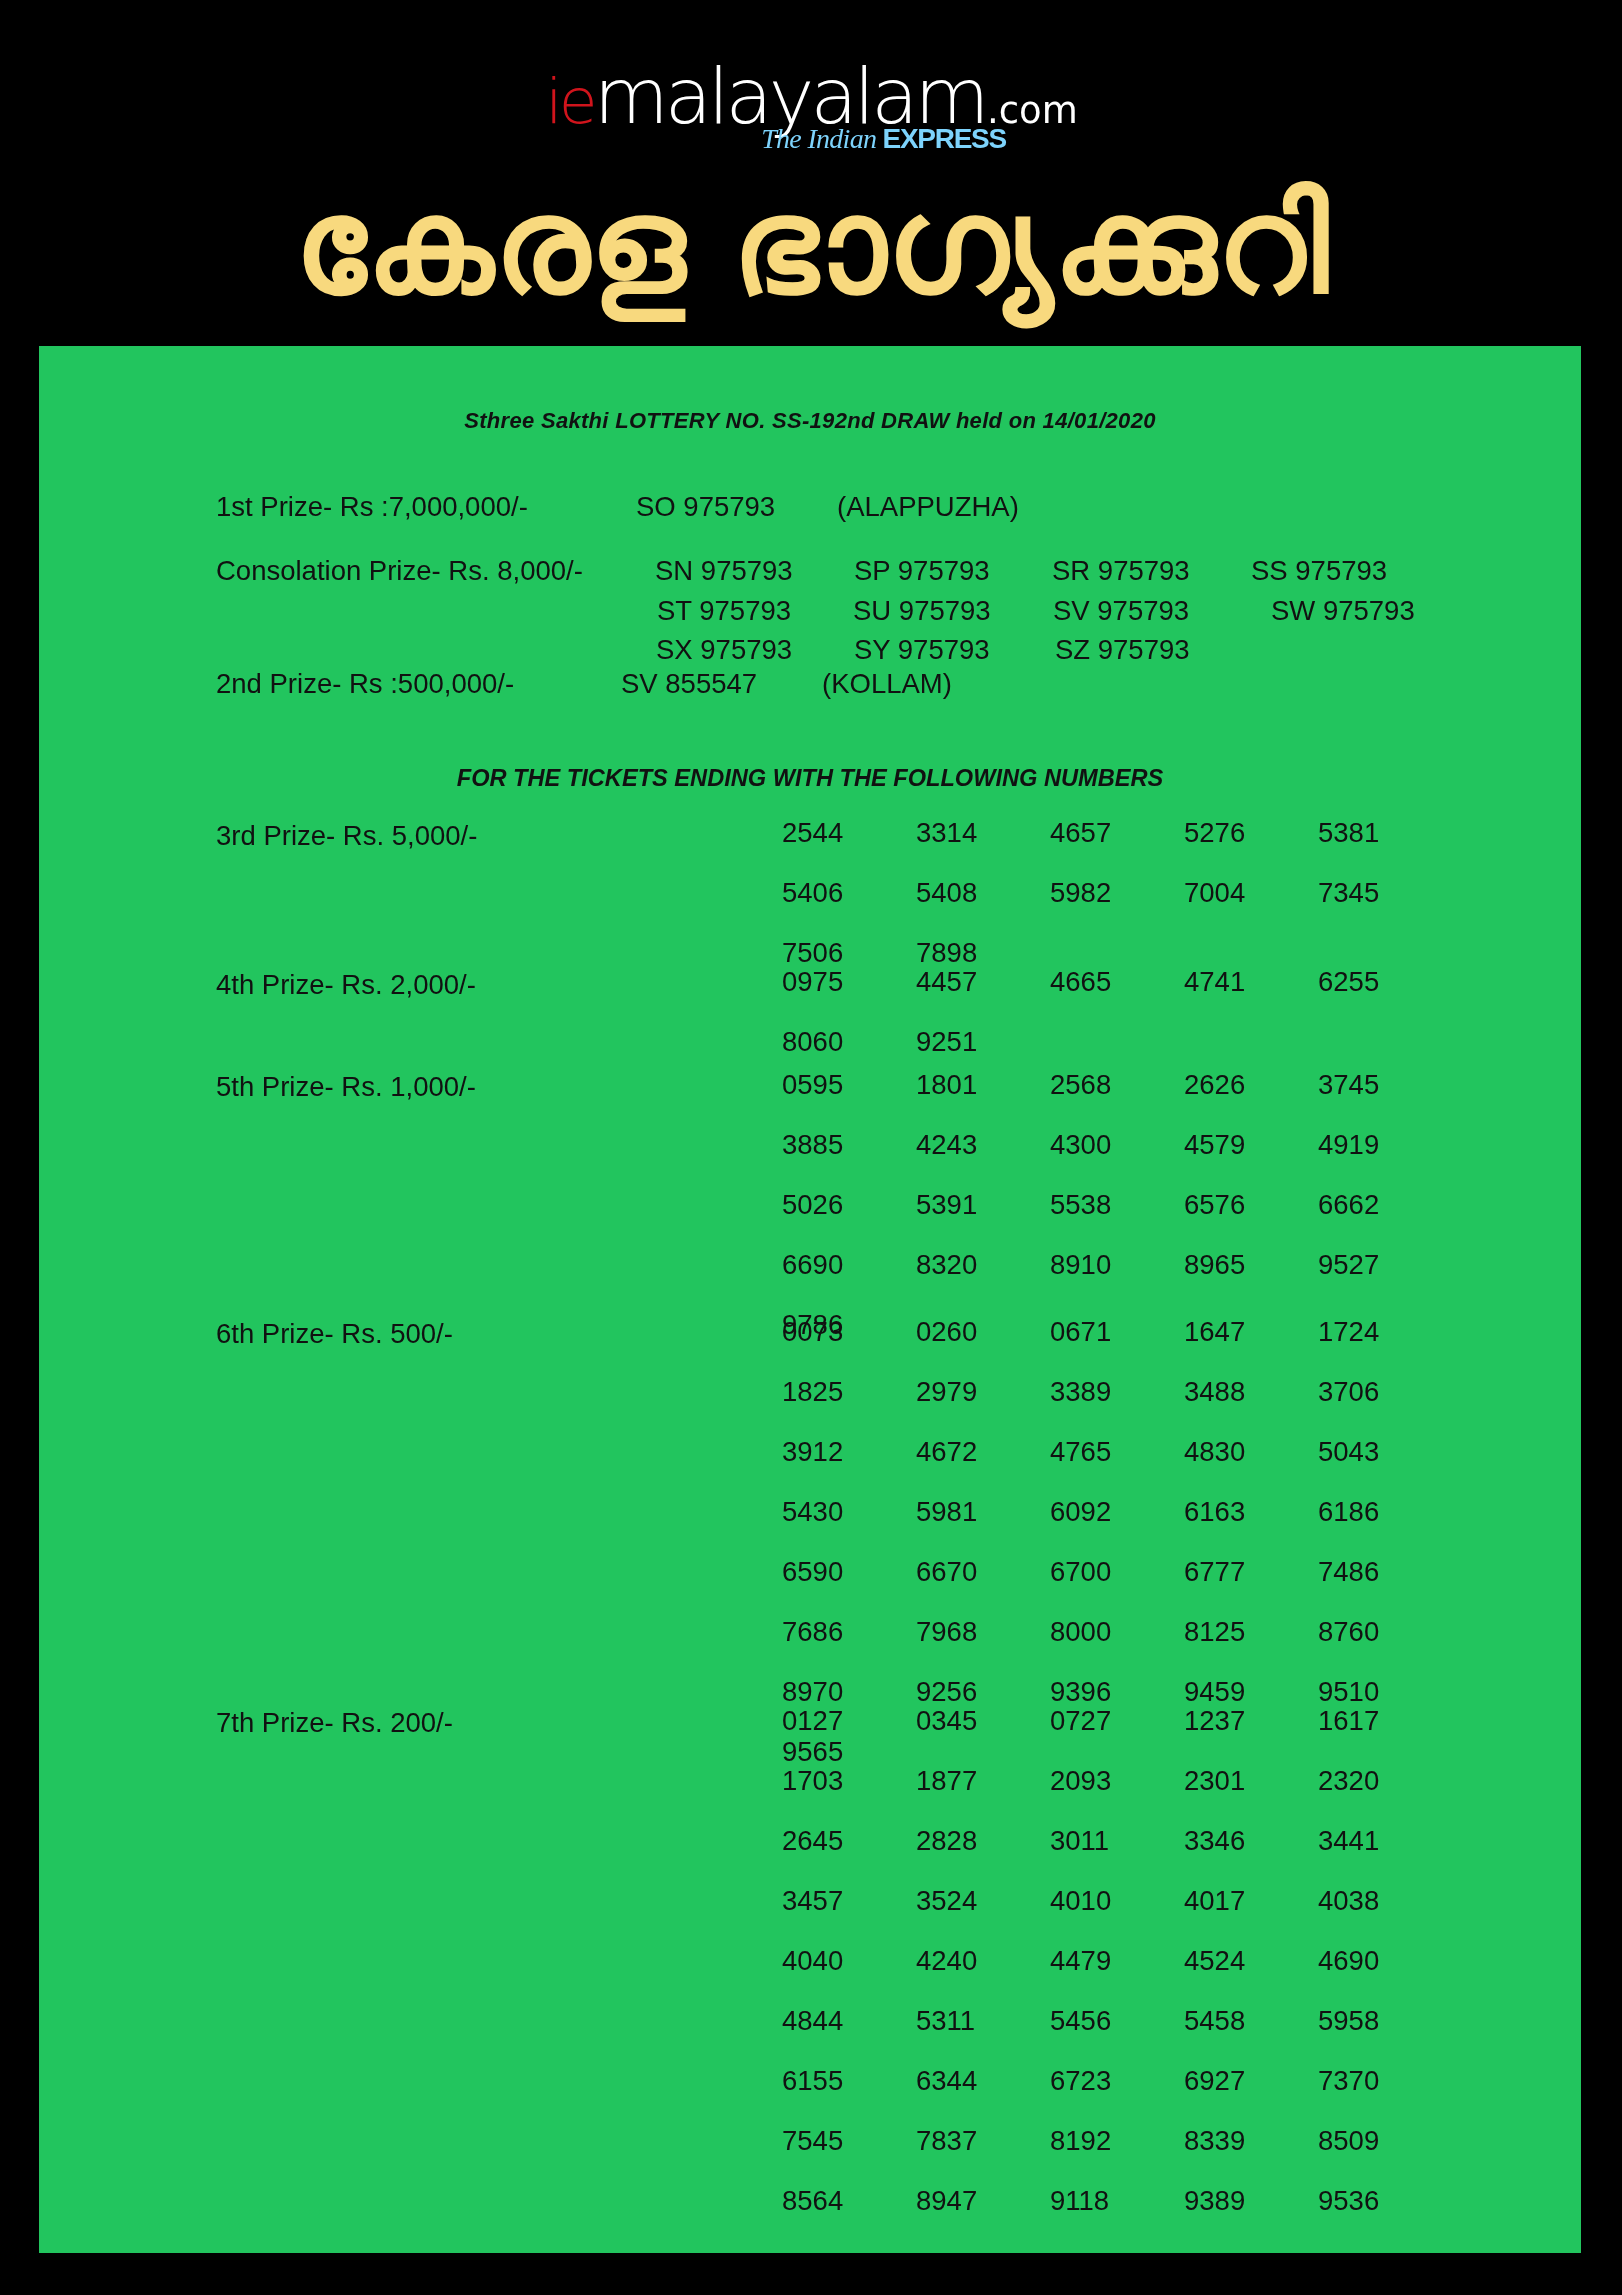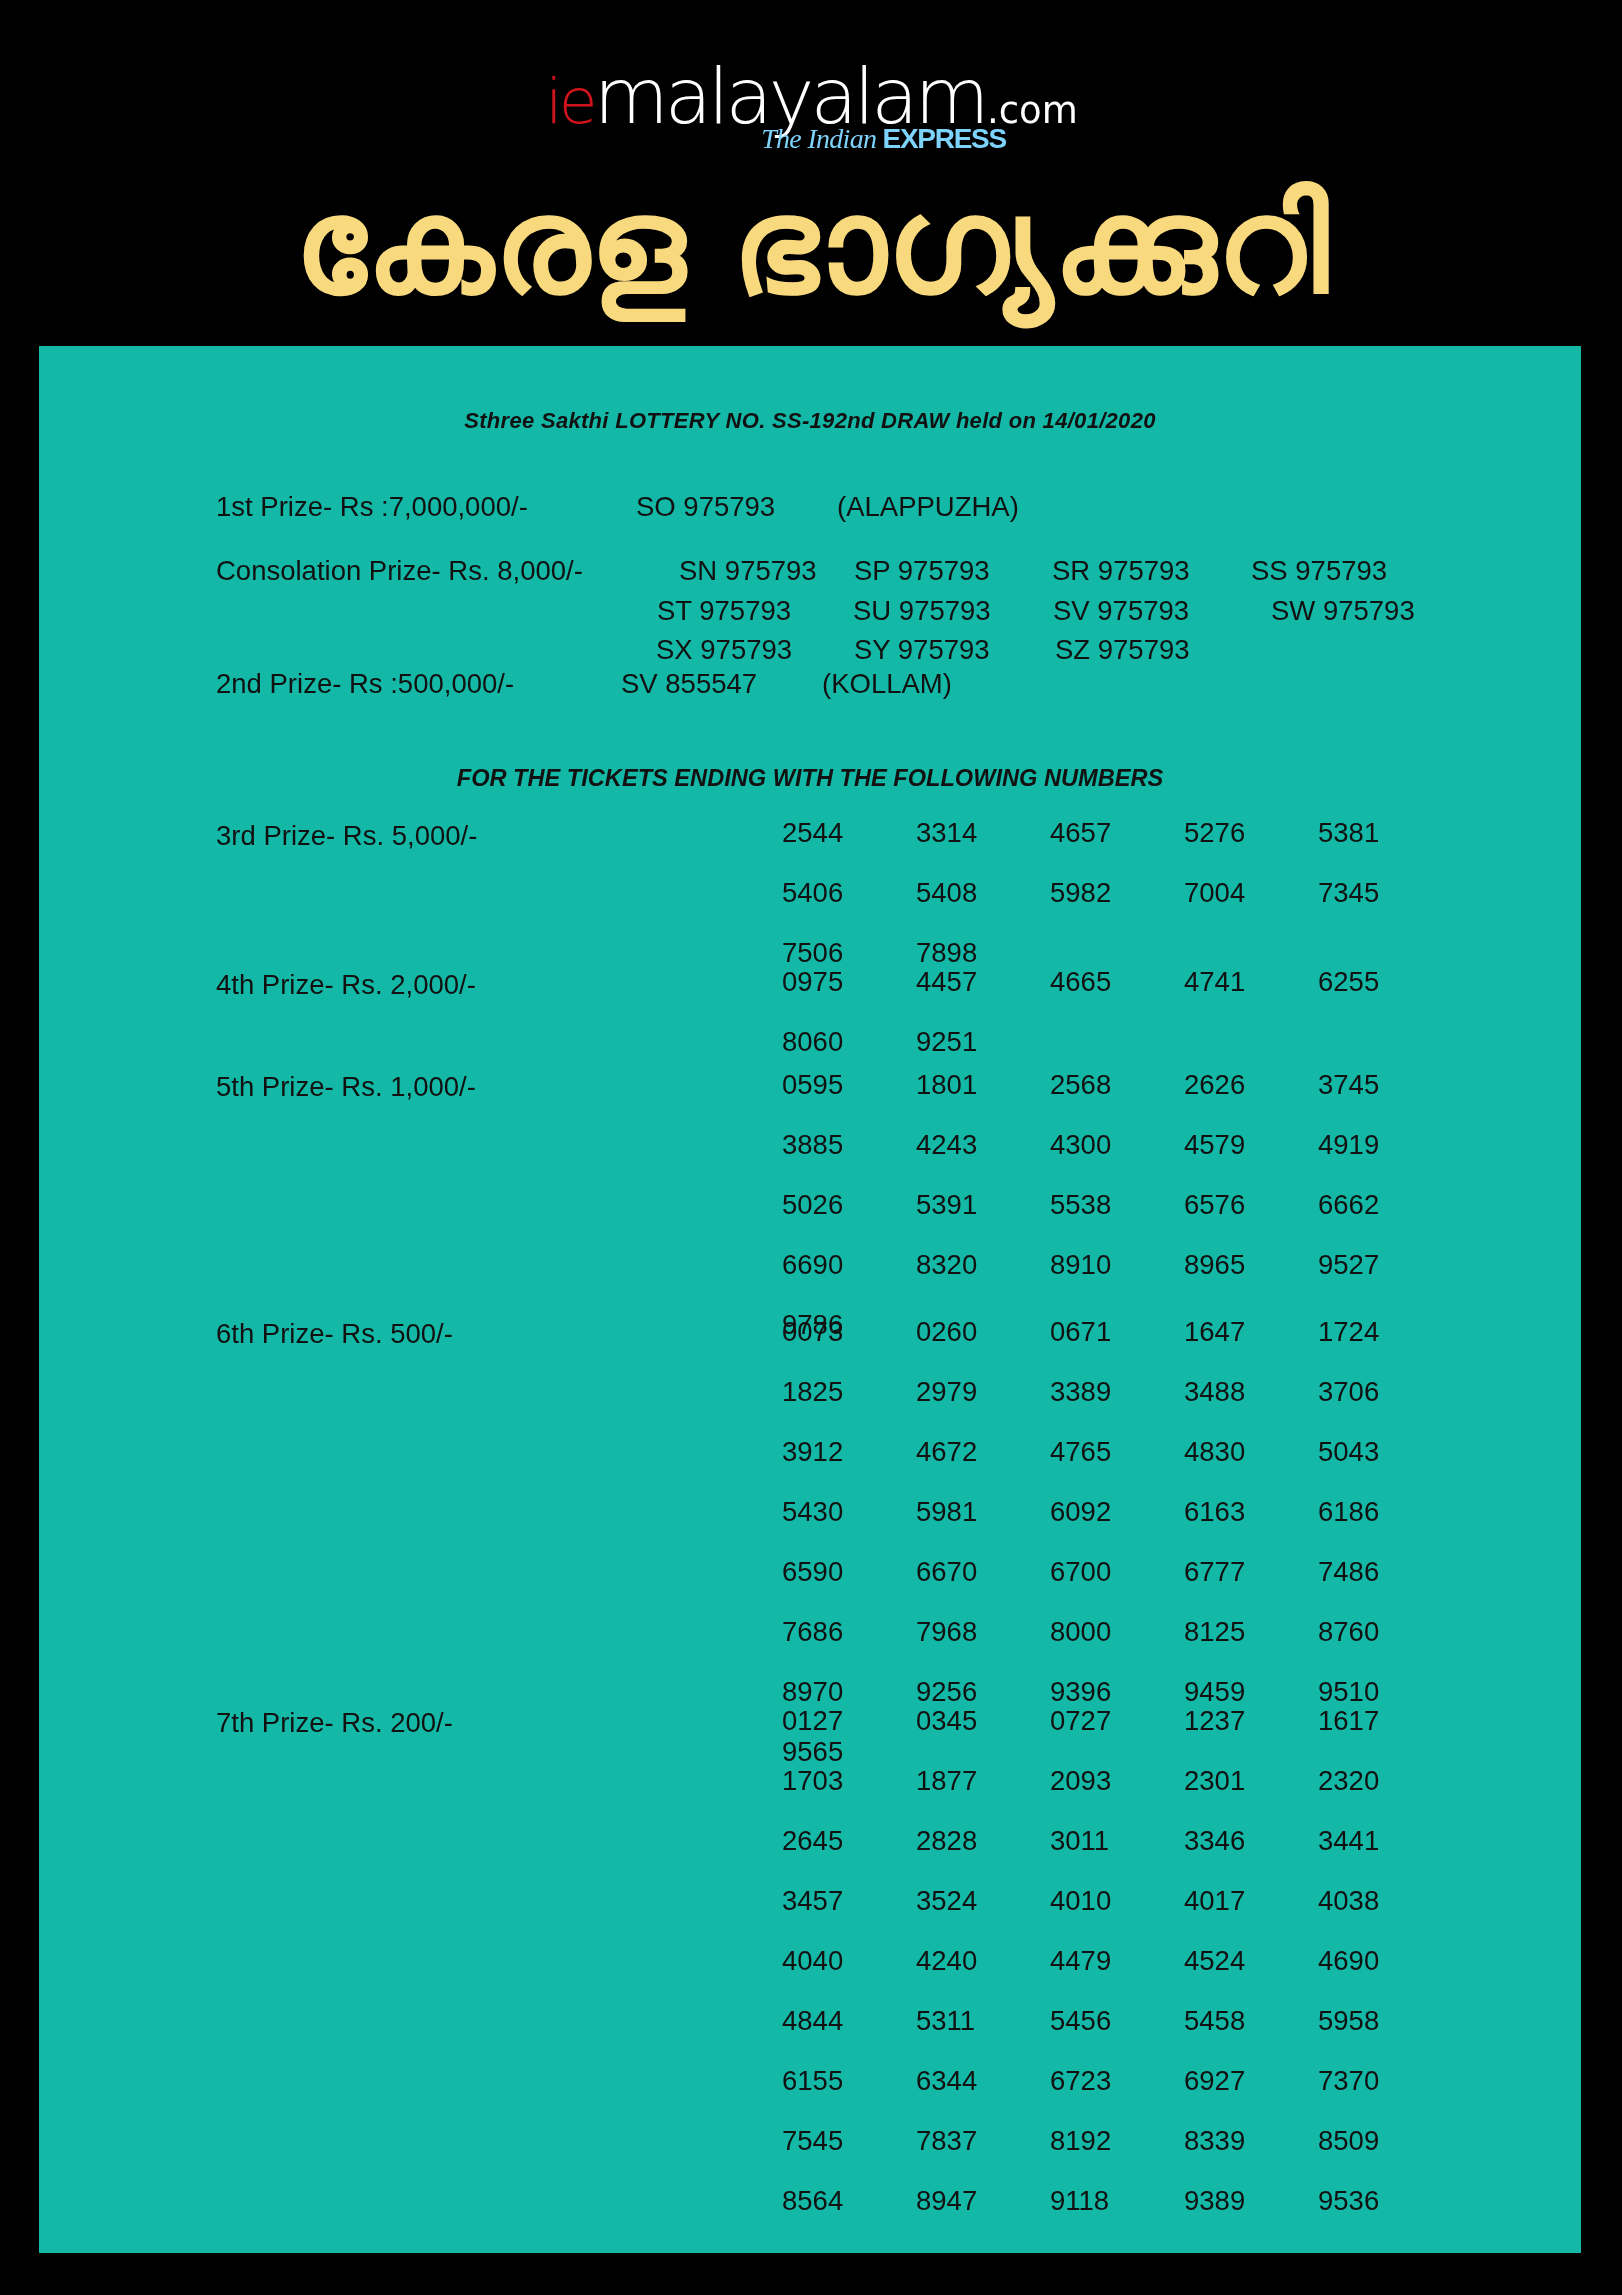--- a/index.html
+++ b/index.html
@@ -19,21 +19,21 @@
     position:absolute; right:72px; top:65px; color:#7dd3fc; white-space:nowrap; font-size:28px;
   }
   .logo-ie-express .the { font-family:"Liberation Serif", serif; font-style:italic; letter-spacing:-0.7px; }
   .logo-ie-express .exp { font-family:"Liberation Sans", sans-serif; font-weight:bold; letter-spacing:-1.3px; }
   .mal-title {
     position:absolute; left:0; width:1623px; top:164px; height:164px; text-align:center;
     color:#F8D97E; font-size:134px; font-weight:bold; line-height:164px;
     font-family:"DejaVu Sans", sans-serif;
   }
   .panel {
-    position:absolute; left:39px; top:346px; width:1542px; height:1907px; background:#14b8a6;
+    position:absolute; left:39px; top:346px; width:1542px; height:1907px; background:#22c55e;
   }
   .doc-header {
     position:absolute; left:0; width:100%; top:62px; text-align:center;
     font-size:22px; font-weight:bold; font-style:italic; letter-spacing:0.3px;
   }
   .txt { position:absolute; font-size:27.5px; white-space:nowrap;text-align:center; }
   .lbl { left:177px; }
   .sub-header {
     position:absolute; left:0; width:100%; top:419px; text-align:center;
     font-size:23.6px; font-weight:bold; font-style:italic;
@@ -59,21 +59,21 @@
 <div class="mal-title">കേരള ഭാഗ്യക്കുറി</div>
 
 <div class="panel">
   <div class="doc-header">Sthree Sakthi LOTTERY NO. SS-192nd DRAW held on 14/01/2020</div>
 
   <div class="txt lbl" style="top:145px;">1st Prize- Rs :7,000,000/-</div>
   <div class="txt" style="left:597px; top:145px;">SO 975793</div>
   <div class="txt" style="left:798px; top:145px;">(ALAPPUZHA)</div>
 
   <div class="txt lbl" style="top:209px;">Consolation Prize- Rs. 8,000/-</div>
-  <div class="txt" style="left:616px; top:209px;margin-left:24px;">SN 975793</div>
+  <div class="txt" style="left:616px; top:209px;">SN 975793</div>
   <div class="txt" style="left:815px; top:209px;">SP 975793</div>
   <div class="txt" style="left:1013px; top:209px;">SR 975793</div>
   <div class="txt" style="left:1212px; top:209px;">SS 975793</div>
 
   <div class="txt" style="left:618px; top:249px;">ST 975793</div>
   <div class="txt" style="left:814px; top:249px;">SU 975793</div>
   <div class="txt" style="left:1014px; top:249px;">SV 975793</div>
   <div class="txt" style="left:1232px; top:249px;">SW 975793</div>
 
   <div class="txt" style="left:617px; top:288px;">SX 975793</div>

